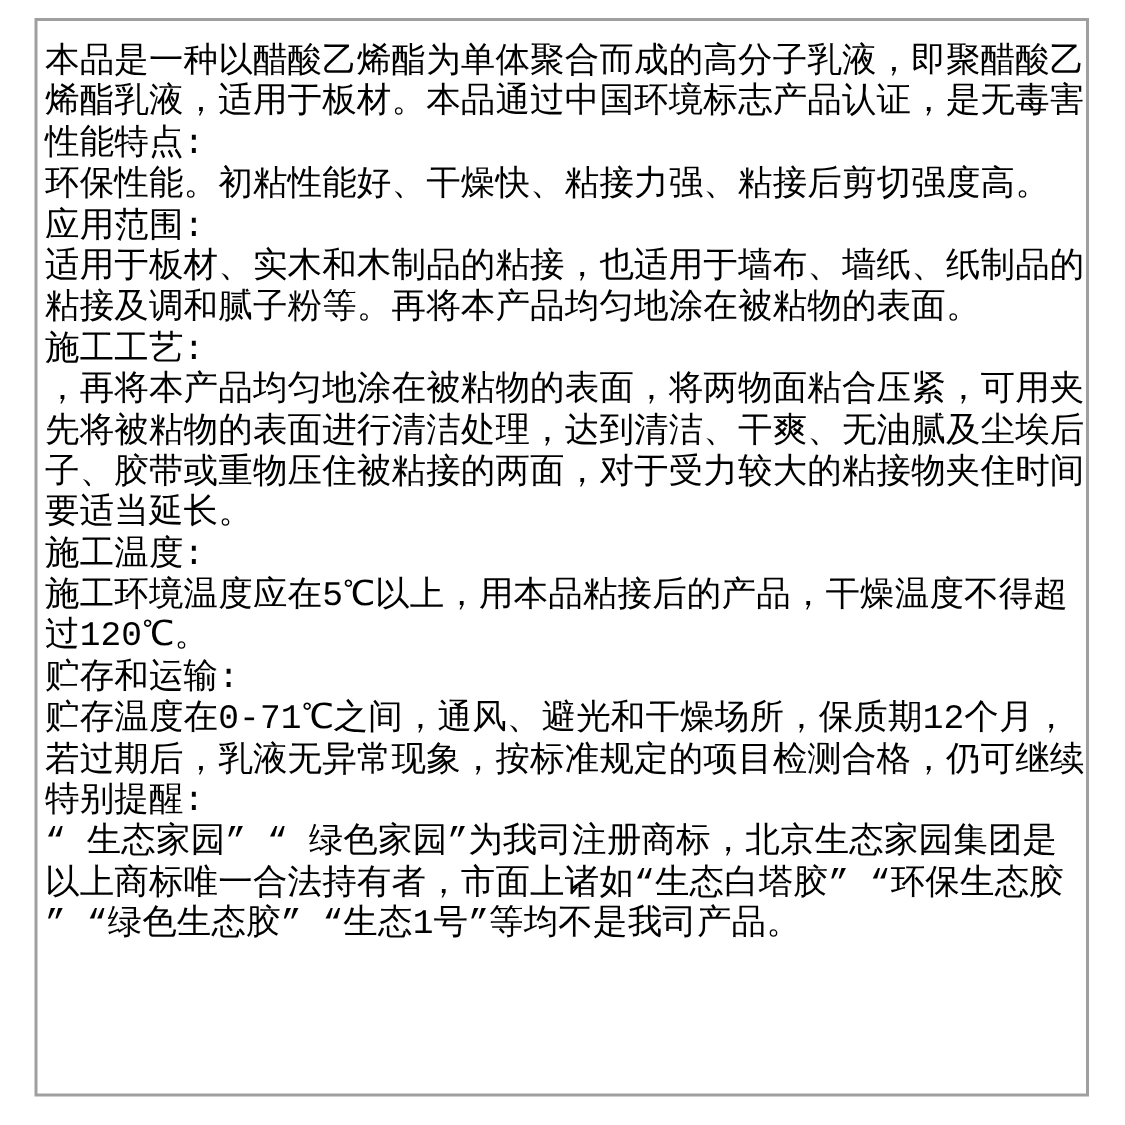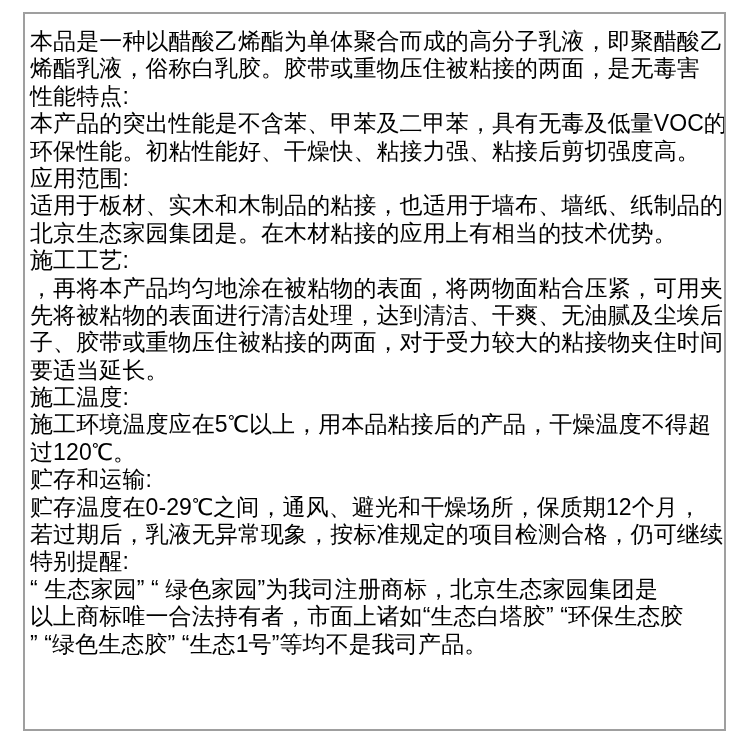--- a/index.html
+++ b/index.html
@@ -21,61 +21,60 @@
     left: 23px;
     top: 12px;
     width: 703px;
     height: 719px;
     border: 2px solid var(--border-color);
     background: var(--bg-color);
     overflow: hidden;
   }
   .doc {
     padding: 14px 1px 0 5px;
-    font-family: Liberation Sans, sans-serif;
+    font-family: Liberation Mono, monospace;
     font-size: 23px;
     color: var(--text-color);
     overflow: hidden;
   }
   .line {
     white-space: pre;
     line-height: 27.4px;
     height: 27.4px;
     letter-spacing: 0.1px;
   }
 </style>
 </head>
 <body>
 
 <div class="panel">
   <div class="doc">
 
     <div class="line">本品是一种以醋酸乙烯酯为单体聚合而成的高分子乳液，即聚醋酸乙</div>
-    <div class="line">烯酯乳液，俗称白乳胶。胶带或重物压住被粘接的两面，是无毒害</div>
+    <div class="line">烯酯乳液，适用于板材。本品通过中国环境标志产品认证，是无毒害</div>
 
     <div class="line">性能特点:</div>
-    <div class="line">本产品的突出性能是不含苯、甲苯及二甲苯，具有无毒及低量VOC的</div>
     <div class="line">环保性能。初粘性能好、干燥快、粘接力强、粘接后剪切强度高。</div>
 
     <div class="line">应用范围:</div>
     <div class="line">适用于板材、实木和木制品的粘接，也适用于墙布、墙纸、纸制品的</div>
-    <div class="line">北京生态家园集团是。在木材粘接的应用上有相当的技术优势。</div>
+    <div class="line">粘接及调和腻子粉等。再将本产品均匀地涂在被粘物的表面。</div>
 
     <div class="line">施工工艺:</div>
     <div class="line">，再将本产品均匀地涂在被粘物的表面，将两物面粘合压紧，可用夹</div>
     <div class="line">先将被粘物的表面进行清洁处理，达到清洁、干爽、无油腻及尘埃后</div>
     <div class="line">子、胶带或重物压住被粘接的两面，对于受力较大的粘接物夹住时间</div>
     <div class="line">要适当延长。</div>
 
     <div class="line">施工温度:</div>
     <div class="line">施工环境温度应在5℃以上，用本品粘接后的产品，干燥温度不得超</div>
     <div class="line">过120℃。</div>
 
     <div class="line">贮存和运输:</div>
-    <div class="line">贮存温度在0-29℃之间，通风、避光和干燥场所，保质期12个月，</div>
+    <div class="line">贮存温度在0-71℃之间，通风、避光和干燥场所，保质期12个月，</div>
     <div class="line">若过期后，乳液无异常现象，按标准规定的项目检测合格，仍可继续</div>
 
     <div class="line">特别提醒:</div>
     <div class="line">“ 生态家园” “ 绿色家园”为我司注册商标，北京生态家园集团是</div>
     <div class="line">以上商标唯一合法持有者，市面上诸如“生态白塔胶” “环保生态胶</div>
     <div class="line">” “绿色生态胶” “生态1号”等均不是我司产品。</div>
 
   </div>
 </div>
 

